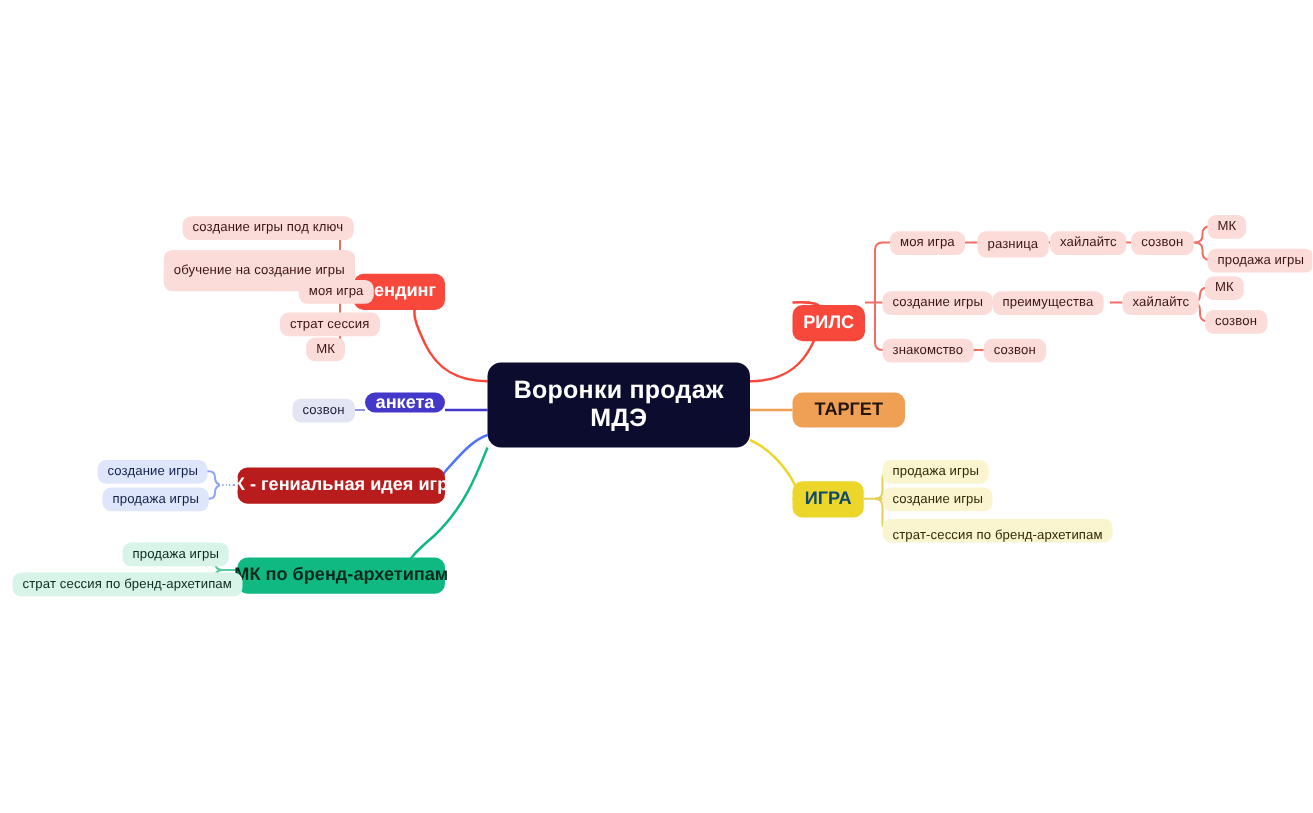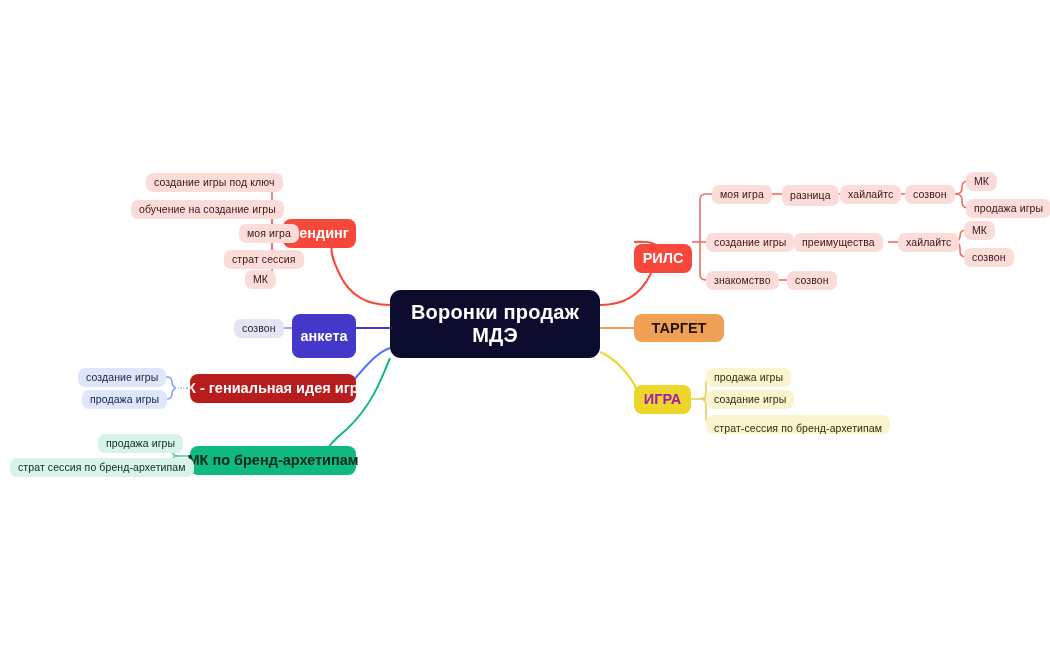--- a/index.html
+++ b/index.html
@@ -55,21 +55,21 @@
     border-radius: 8px;
     font-size: 14.5px;
     font-weight: 700;
     padding: 0 12px;
   }
   .b1.red    { background: #f8483c; color: #ffffff; }
   .b1.indigo { background: #4338ca; color: #ffffff; }
   .b1.blue   { background: #b91c1c; color: #ffffff; }
   .b1.green  { background: #10b981; color: #06281d; }
   .b1.orange { background: #f0a055; color: #22160a; }
-  .b1.yellow { background: #ecd62a; color: #a21caf; text-align: right; }
+  .b1.yellow { background: #ecd62a; color: #0c4a6e; text-align: right; }
 
   
   .leaf {
     border-radius: 7px;
     font-size: 10.5px;
     font-weight: 400;
     padding: 0 8px;
     letter-spacing: .1px;
   }
   .leaf.red    { background: #fbdcd9; color: #3a1512; }
@@ -138,34 +138,34 @@
     <span class="l2">МДЭ</span>
   </div>
 
   <div class="node b1 red" style="left:283px; top:219px; width:73px; height:29px;">
     <span>лендинг</span>
   </div>
 
   <div class="node leaf red" style="left:146px; top:173px; height:19px;">
     <span>создание игры под ключ</span>
   </div>
-  <div class="node leaf red" style="left:131px; top:200px; height:19px;">
+  <div class="node leaf red" style="left:131px; top:200px; height:33px;">
     <span>обучение на создание игры</span>
   </div>
   <div class="node leaf red" style="left:239px; top:224px; height:19px;">
     <span>моя игра</span>
   </div>
   <div class="node leaf red" style="left:224px; top:250px; height:19px;">
     <span>страт сессия</span>
   </div>
   <div class="node leaf red" style="left:245px; top:270px; height:19px;">
     <span>МК</span>
   </div>
 
-  <div class="node b1 indigo" style="left:292px; top:314px; width:64px; height:44px;">
+  <div class="node b1 indigo" style="left:292px; top:314px; width:64px; height:16px;">
     <span>анкета</span>
   </div>
   <div class="node leaf indigo" style="left:234px; top:319px; height:19px;">
     <span>созвон</span>
   </div>
 
   <div class="node b1 blue" style="left:190px; top:374px; width:166px; height:29px;">
     <span>МК - гениальная идея игры</span>
   </div>
   <div class="node leaf blue" style="left:78px; top:368px; height:19px;">

